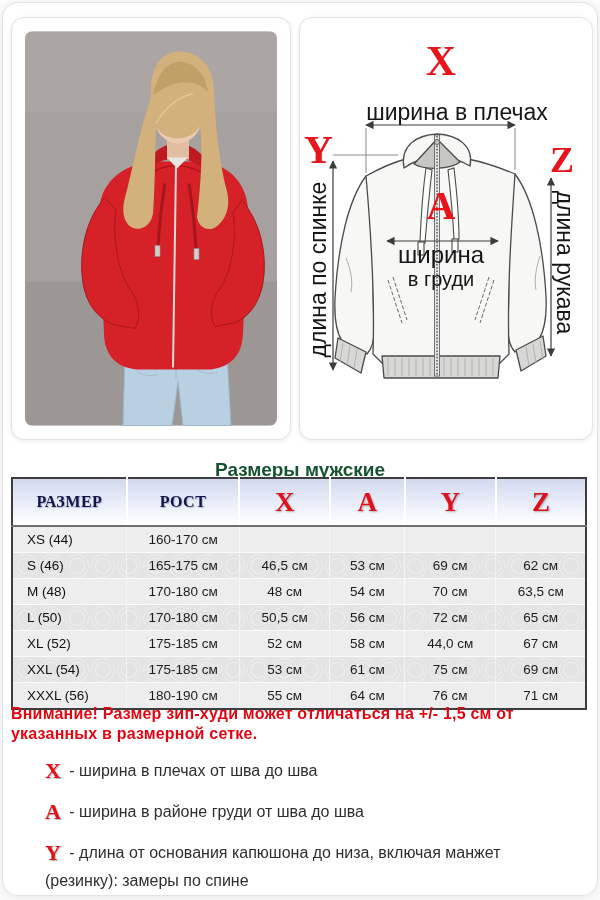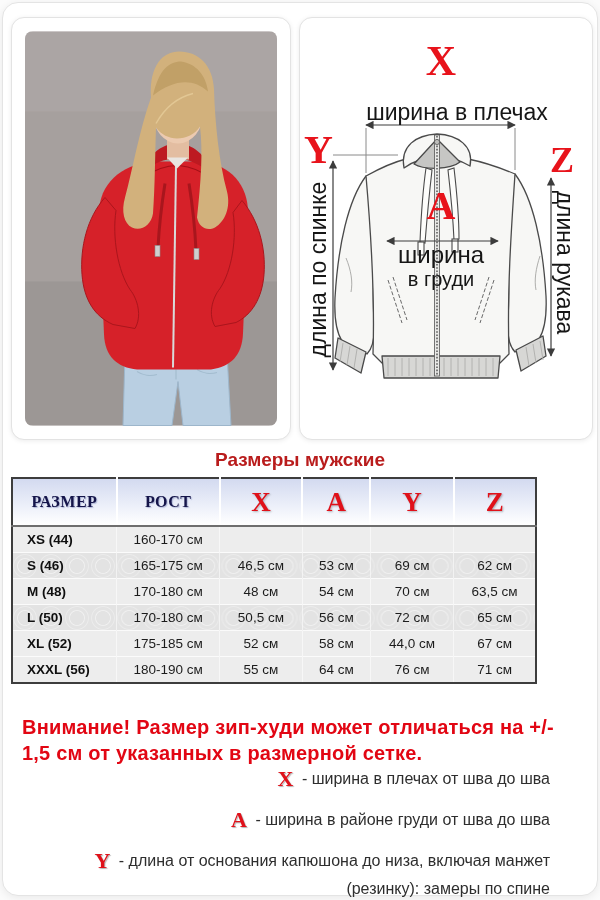--- a/index.html
+++ b/index.html
@@ -19,47 +19,47 @@
   .dlbl-x{left:0;width:282px;top:22px;text-align:center;font-size:42px;}
   .dlbl-y{left:4px;top:112px;font-size:40px;}
   .dlbl-z{left:250px;top:124px;font-size:36px;}
   .dlbl-a{left:0;width:282px;top:168px;text-align:center;font-size:40px;}
   .dtxt{position:absolute;color:#161616;font-size:23px;line-height:1;white-space:nowrap;}
   .dtxt-x{left:16px;width:282px;top:83px;text-align:center;}
   .dtxt-a1{left:0;width:282px;top:225px;text-align:center;font-size:24px;}
   .dtxt-a2{left:0;width:282px;top:251px;text-align:center;font-size:20px;}
   .dtxt-left{left:-86px;top:240px;width:208px;text-align:center;transform:rotate(-90deg);}
   .dtxt-right{left:176px;top:233px;width:176px;text-align:center;transform:rotate(90deg);}
-  .table-title{position:absolute;left:0;right:0;top:442px;margin:4px;text-align:center;
-    font-size:19px;font-weight:bold;color:#b91c1c;}
-  table.sizes{position:absolute;left:8px;top:474px;width:526px;border-collapse:collapse;
+  .table-title{position:absolute;left:0;right:0;top:442px;margin:14px;text-align:center;
+    font-size:19px;font-weight:bold;color:#14532d;}
+  table.sizes{position:absolute;left:8px;top:474px;width:576px;border-collapse:collapse;
     border:2px solid #3d3d3d;background:#ededed;table-layout:fixed;}
   table.sizes th{height:44px;background:linear-gradient(180deg,#d3daf0 0%,#eef1fa 62%,#ffffff 100%);
     border-right:2px solid #fff;border-bottom:2px solid #6e6e6e;}
   table.sizes th:last-child{border-right:none;}
   .th-navy{font-family:"Liberation Serif","DejaVu Serif",serif;font-size:16px;font-weight:bold;
     color:#15154a;letter-spacing:.5px;text-shadow:1px 1px 1px rgba(130,140,190,.55);}
   .th-red{font-family:"Liberation Serif","DejaVu Serif",serif;font-size:27px;font-weight:bold;
     color:#e0111a;text-shadow:1px 1px 2px rgba(0,0,0,.28);}
   table.sizes col:nth-child(1){width:20%;}  table.sizes col:nth-child(2){width:19.6%;}
   table.sizes col:nth-child(3){width:15.8%;}table.sizes col:nth-child(4){width:13%;}
   table.sizes col:nth-child(5){width:15.9%;}table.sizes col:nth-child(6){width:15.7%;}
   table.sizes td{height:25px;padding:0 4px;font-size:13.5px;color:#1c1c1c;text-align:center;
     border-right:1px solid rgba(255,255,255,.55);border-top:1px solid rgba(252,252,252,.9);}
   table.sizes td:last-child{border-right:none;}
-  table.sizes td:first-child{text-align:left;padding-left:14px;font-weight:bold;color:#101010;}
+  table.sizes td:first-child{text-align:left;padding-left:14px;font-weight:normal;color:#101010;}
   table.sizes tr{background:#ededed;}
   table.sizes tr.alt{background-color:#e3e3e3;
     background-image:radial-gradient(circle,rgba(255,255,255,0) 36%,rgba(255,255,255,.5) 40%,
       rgba(255,255,255,0) 46%,rgba(255,255,255,0) 57%,rgba(255,255,255,.32) 62%,rgba(255,255,255,0) 67%);
     background-size:26px 26px;}
-  .warning{position:absolute;left:8px;top:701px;width:556px;margin:11px;
-    font-size:20px;font-weight:bold;color:#e20613;line-height:1.28;letter-spacing:.2px;}
+  .warning{position:absolute;left:8px;top:701px;width:556px;margin:0;
+    font-size:16px;font-weight:bold;color:#e20613;line-height:1.28;letter-spacing:.2px;}
   .legend{position:absolute;left:42px;top:751px;width:505px;}
-  .legend-item{margin:8px 0 8px;font-size:16px;color:#2e2e2e;line-height:1.5;text-align:right;}
+  .legend-item{margin:0 0 8px;font-size:16px;color:#2e2e2e;line-height:1.5;}
   .legend-letter{font-family:"Liberation Serif","DejaVu Serif",serif;font-weight:bold;font-size:22px;
     color:#e0111a;margin-right:4px;text-shadow:1px 1px 1px rgba(0,0,0,.3);vertical-align:-2px;}
 </style>
 </head>
 <body>
 
 <div class="page">
 
   <div class="card photo-card">
     <div class="photo">
@@ -236,20 +236,28 @@
           <td>65 см</td>
         </tr>
         <tr>
           <td>XL (52)</td>
           <td>175-185 см</td>
           <td>52 см</td>
           <td>58 см</td>
           <td>44,0 см</td>
           <td>67 см</td>
         </tr>
+        <tr class="alt">
+          <td>XXL (54)</td>
+          <td>175-185 см</td>
+          <td>53 см</td>
+          <td>61 см</td>
+          <td>75 см</td>
+          <td>69 см</td>
+        </tr>
         <tr>
           <td>XXXL (56)</td>
           <td>180-190 см</td>
           <td>55 см</td>
           <td>64 см</td>
           <td>76 см</td>
           <td>71 см</td>
         </tr>
       </tbody>
   </table>

